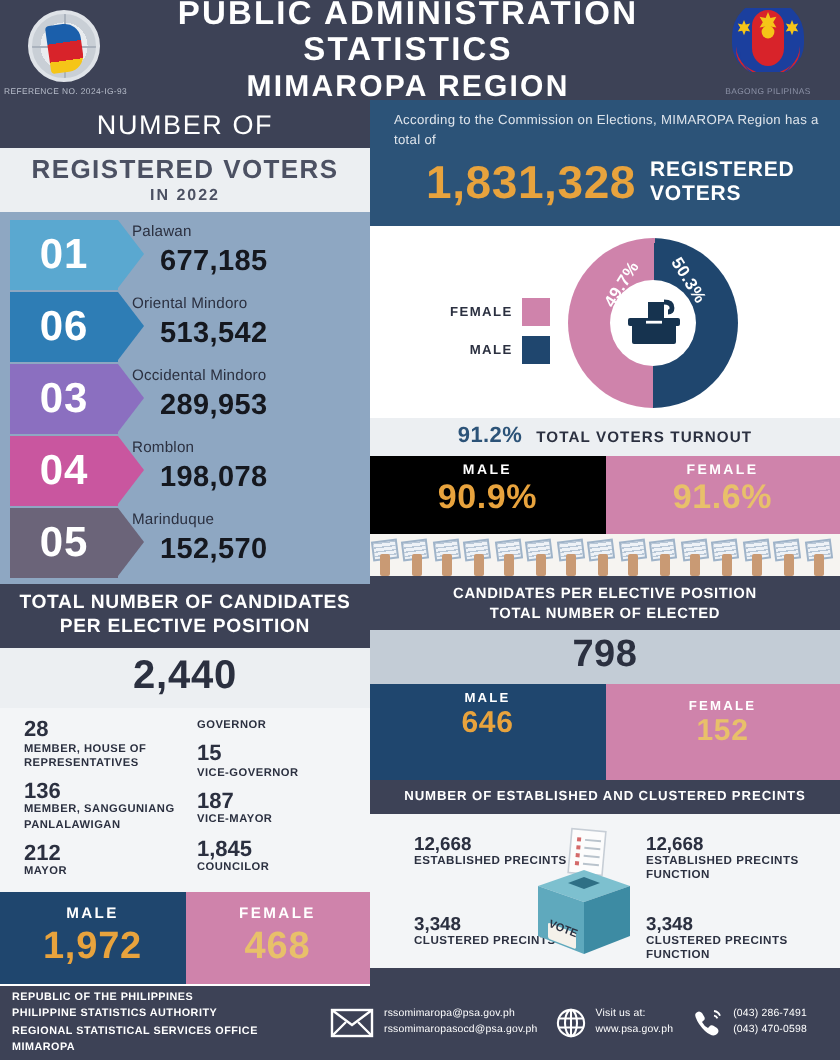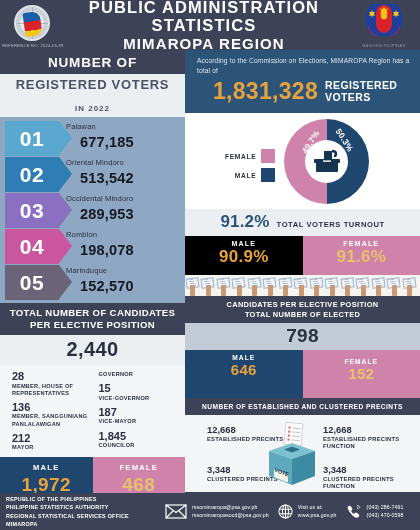--- a/index.html
+++ b/index.html
@@ -63,29 +63,29 @@
   }
 
   
   #body { position:absolute; left:0; top:50px; width:420px; height:443px; }
   #col-left { position:absolute; left:0; top:0; width:185px; height:443px; }
   #col-right { position:absolute; left:185px; top:0; width:235px; height:443px; }
 
   
   .lbar-dark {
     background:#3d4256; color:#ffffff; text-align:center;
-    font-size:13.5px; font-weight:bold; letter-spacing:.8px;
+    font-size:13.5px; font-weight:normal; letter-spacing:.8px;
     padding:5px 0 4px;
   }
   .lbar-light {
     background:#eceff2; color:#4c5163; text-align:center;
     padding:3px 0 4px;
   }
   .lbar-light .l1 { font-size:13px; font-weight:bold; letter-spacing:.7px; }
-  .lbar-light .l2 { font-size:8px; font-weight:bold; letter-spacing:1px; margin-top:12px;}
+  .lbar-light .l2 { font-size:8px; font-weight:bold; letter-spacing:1px; margin-top:1px;}
 
   .voters-list{
     background:#8ea7c2; padding:4px 0 5px; height:186px;
   }
   .vrow{ position:relative; height:35px; margin-bottom:1px; }
   .vnum{
     position:absolute; left:5px; top:0; width:54px; height:35px;
     color:#fff; font-size:21px; font-weight:bold; letter-spacing:.5px;
     display:flex; align-items:center; justify-content:center;text-align:center;
   }
@@ -166,21 +166,21 @@
   }
   .pct-r{
     position:absolute; right:12px; top:16px; color:#ffffff; font-size:8.5px;
     font-weight:bold; transform:rotate(58deg); letter-spacing:.2px;
   }
 
   .turnout-head{
     background:#eceff2; text-align:center; padding:3px 0 4px;
     display:flex; align-items:baseline; justify-content:center;
   }
-  .turnout-pct{ font-size:17px; font-weight:bold; color:#2c5378; letter-spacing:.2px;}
+  .turnout-pct{ font-size:11px; font-weight:bold; color:#2c5378; letter-spacing:.2px;}
   .turnout-lab{ font-size:7.6px; font-weight:bold; color:#2b3040; letter-spacing:.55px; margin-left:7px;}
   .turnout-bar{ display:flex; height:39px; }
   .t-male{ width:50%; background:#000000; color:#fff; text-align:center; padding-top:4px;}
   .t-female{ width:50%; background:#cf83ab; color:#fff; text-align:center; padding-top:4px;}
   .t-lab{ font-size:7px; letter-spacing:1.2px; font-weight:bold; }
   .t-val{ font-size:17px; font-weight:bold; color:#e8a33d; margin-top:0px; letter-spacing:.3px;}
   .t-female .t-val{ color:#e8c06a; }
 
   .ballot-strip{
     height:21px; background:#f6f4f1; position:relative; overflow:hidden;
@@ -293,21 +293,21 @@
           </div>
           <div class="vtext">
             <div class="vplace">Palawan</div>
             <div class="vcount">677,185</div>
           </div>
         </div>
 
         <div class="vrow">
           <div class="vshade"></div>
           <div class="vnum" style="background:#2e7db5;color:#2e7db5">
-            <span style="color:#fff">02</span>
+            <span style="color:#fff">06</span>
           </div>
           <div class="vtext">
             <div class="vplace">Oriental Mindoro</div>
             <div class="vcount">513,542</div>
           </div>
         </div>
 
         <div class="vrow">
           <div class="vshade"></div>
           <div class="vnum" style="background:#8b6fc0;color:#8b6fc0">

